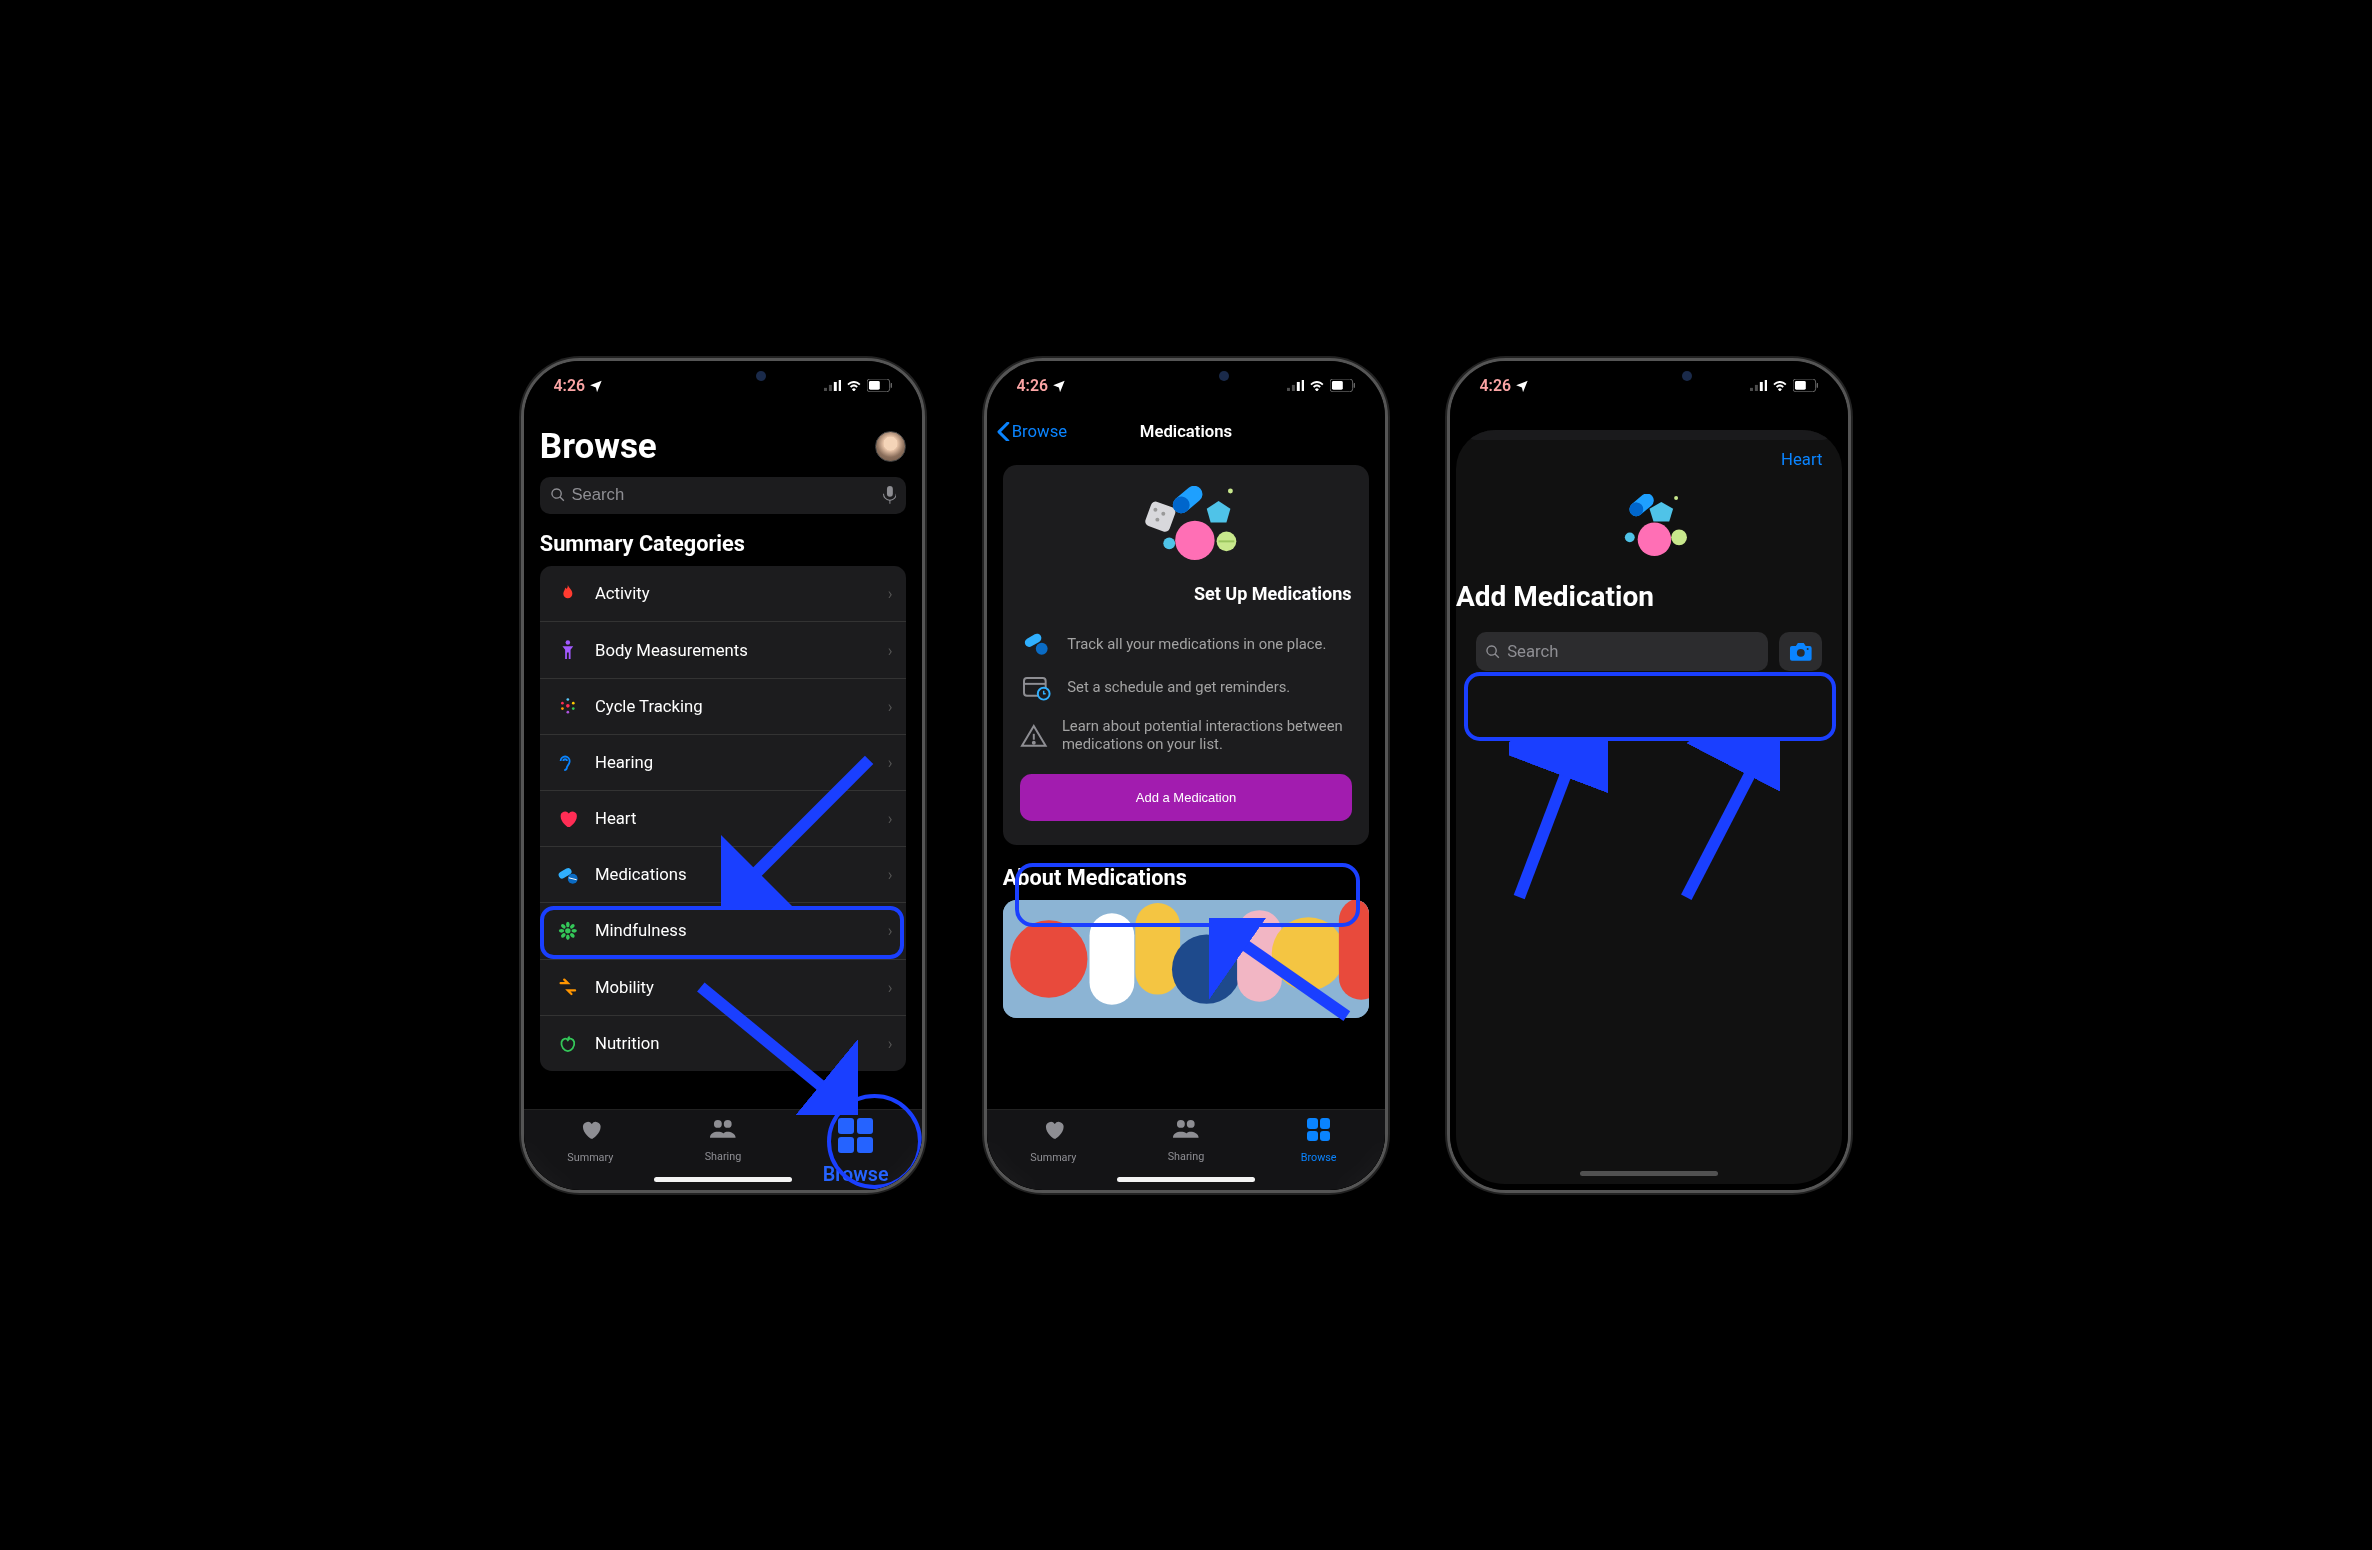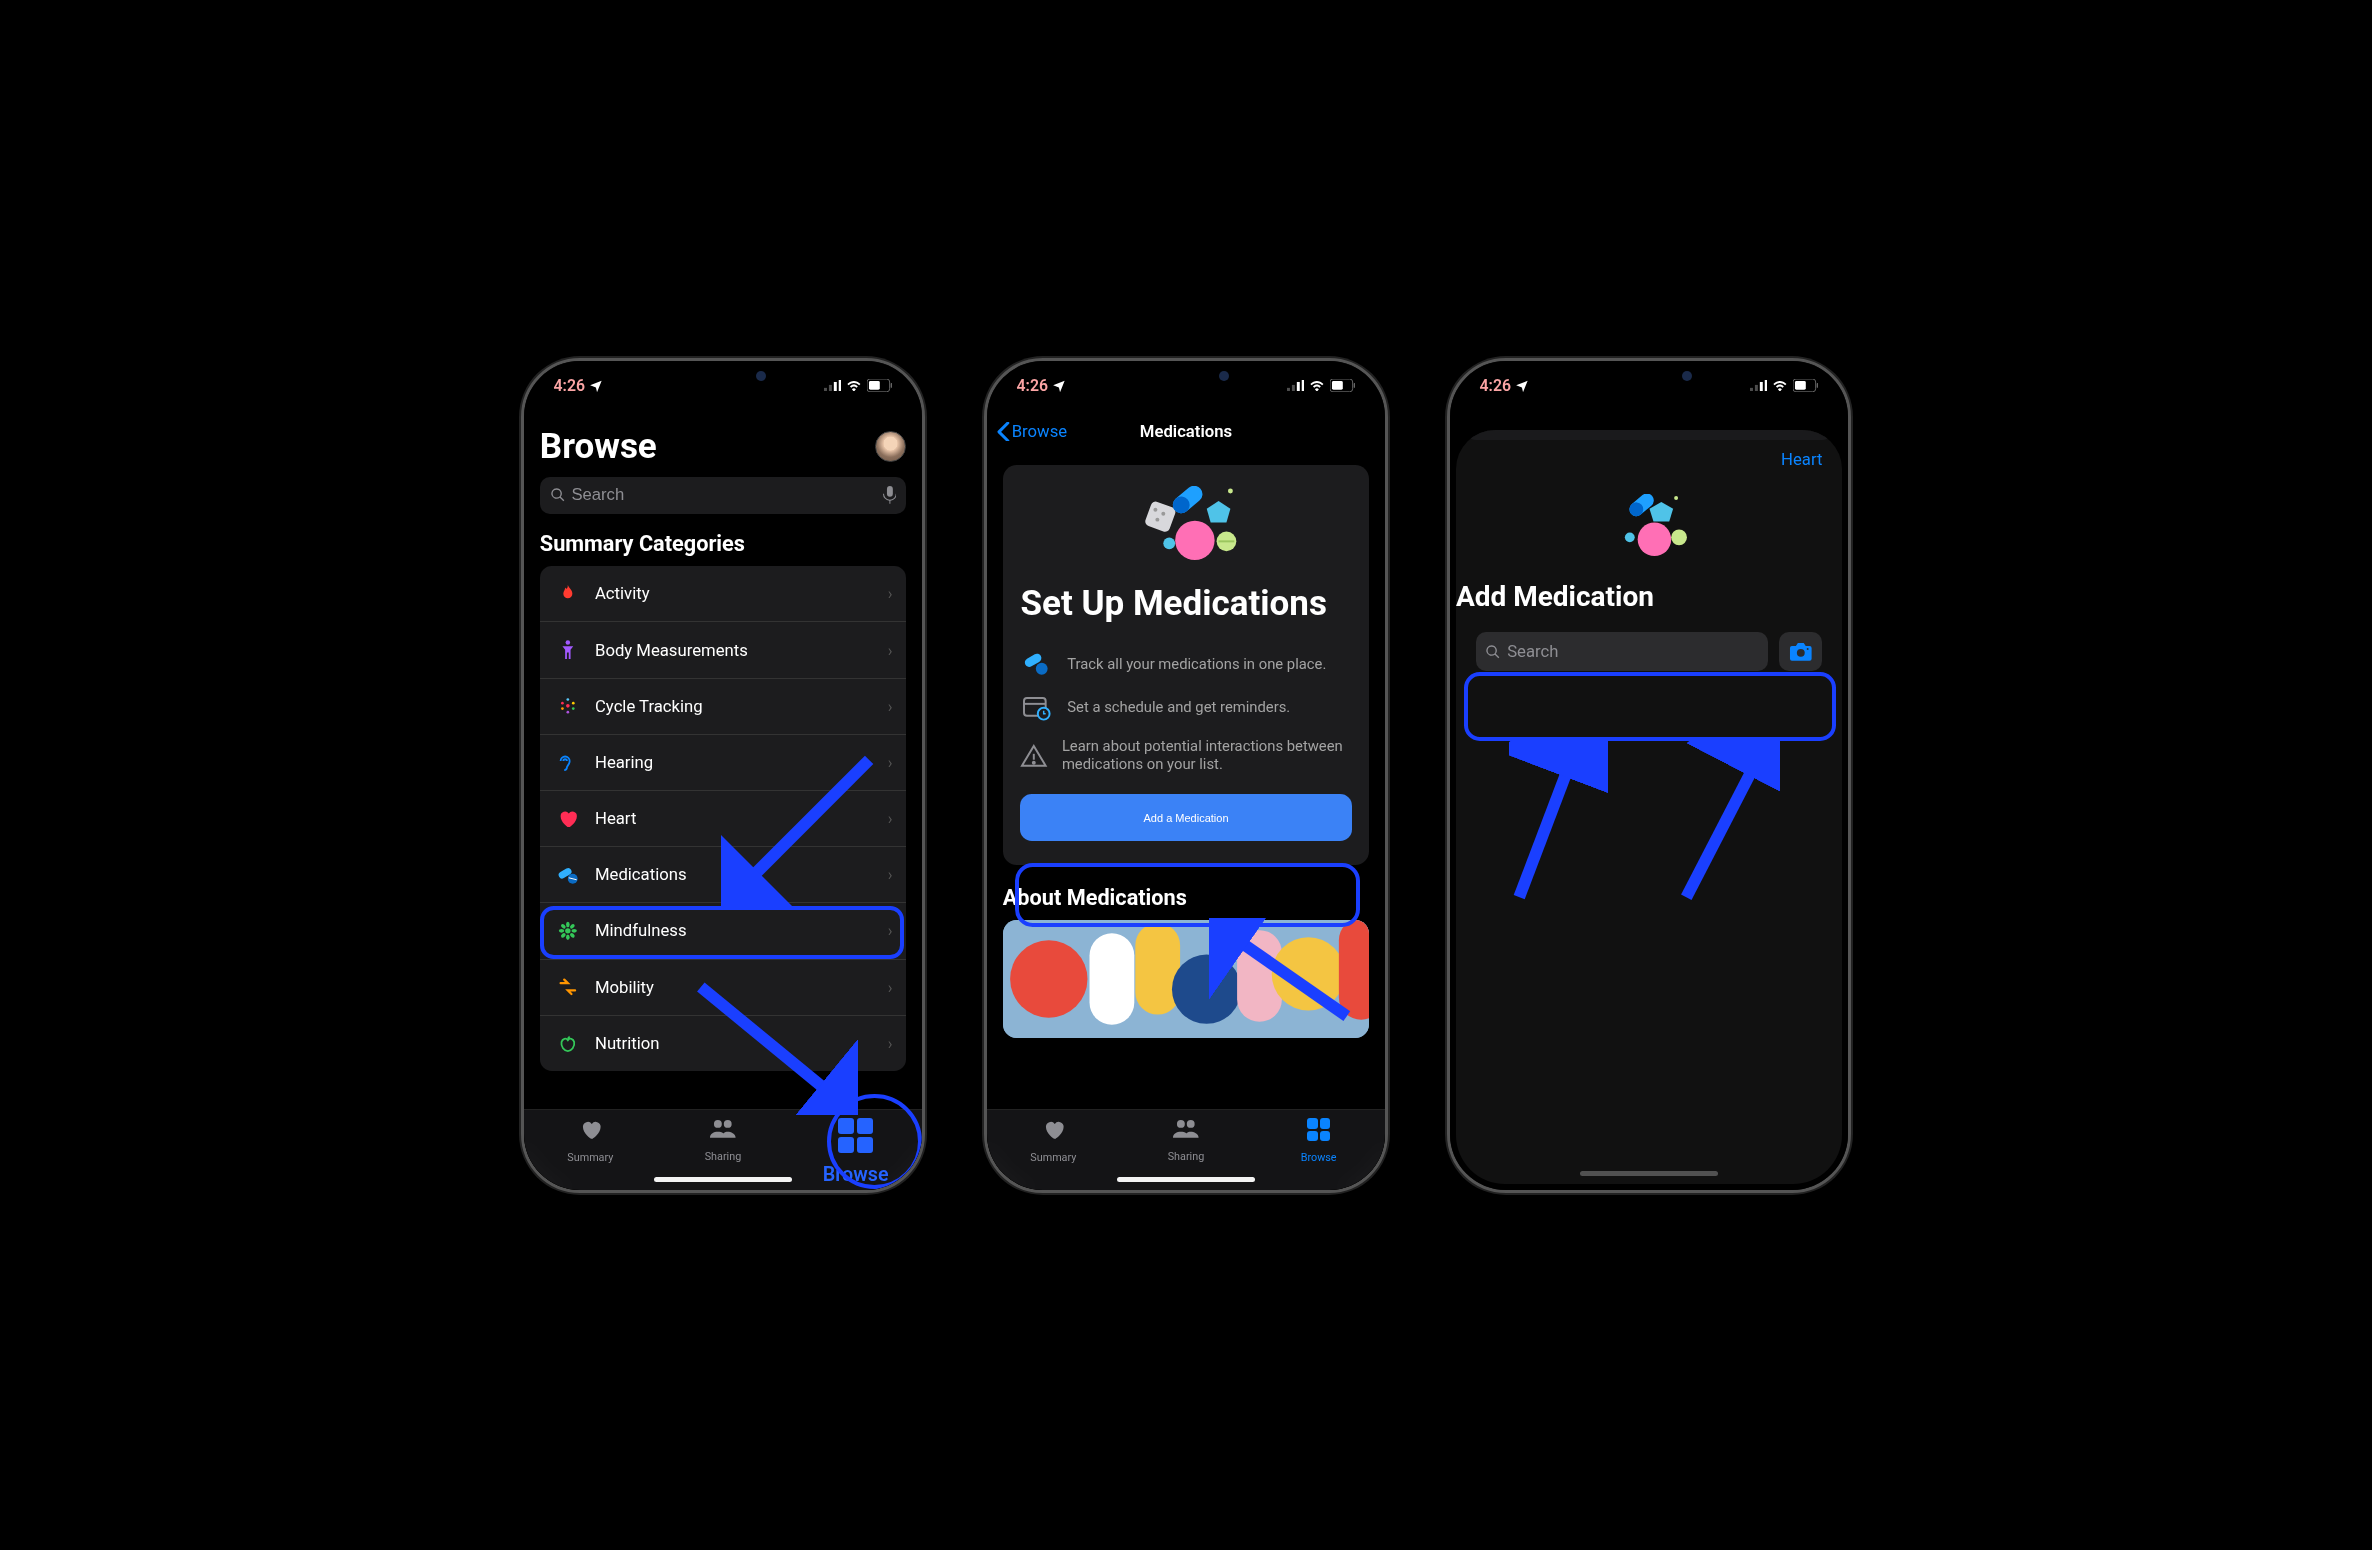--- a/index.html
+++ b/index.html
@@ -190,37 +190,37 @@
     margin:11.8px 15.8px;
     background:#1c1c1e;
     border-radius:13.8px;
     padding:21.7px 17.7px 23.6px;
   }
   .meds-illus {
     height:89px;
     display:flex;align-items:center;justify-content:center;
   }
   .card-title{
-    font-size:35px;font-weight:700;text-align:left;
+    font-size:18px;font-weight:700;text-align:right;
     margin:7.9px 0 17.7px;
   }
   .feature-row {
     display:flex;align-items:center;gap:13.8px;
     padding:7.9px 0;
     font-size:14.8px;color:#a3a3a3;
   }
   .feature-row .ficon{width:33px;display:flex;justify-content:center;padding-top:2px;}
   .primary-btn {
     margin-top:13.8px;
     width:100%;
-    background:#3b82f6;
+    background:#a21caf;
     border:none;
     border-radius:11.8px;
     color:#fff;
-    font-size:11px;
+    font-size:13px;
     font-weight:500;
     height:47px;
   }
   .about-heading{
     font-size:21.7px;font-weight:700;
     padding:7.9px 15.8px 9.9px;
   }
   .about-card {
     margin:0 15.8px;
     height:118px;

